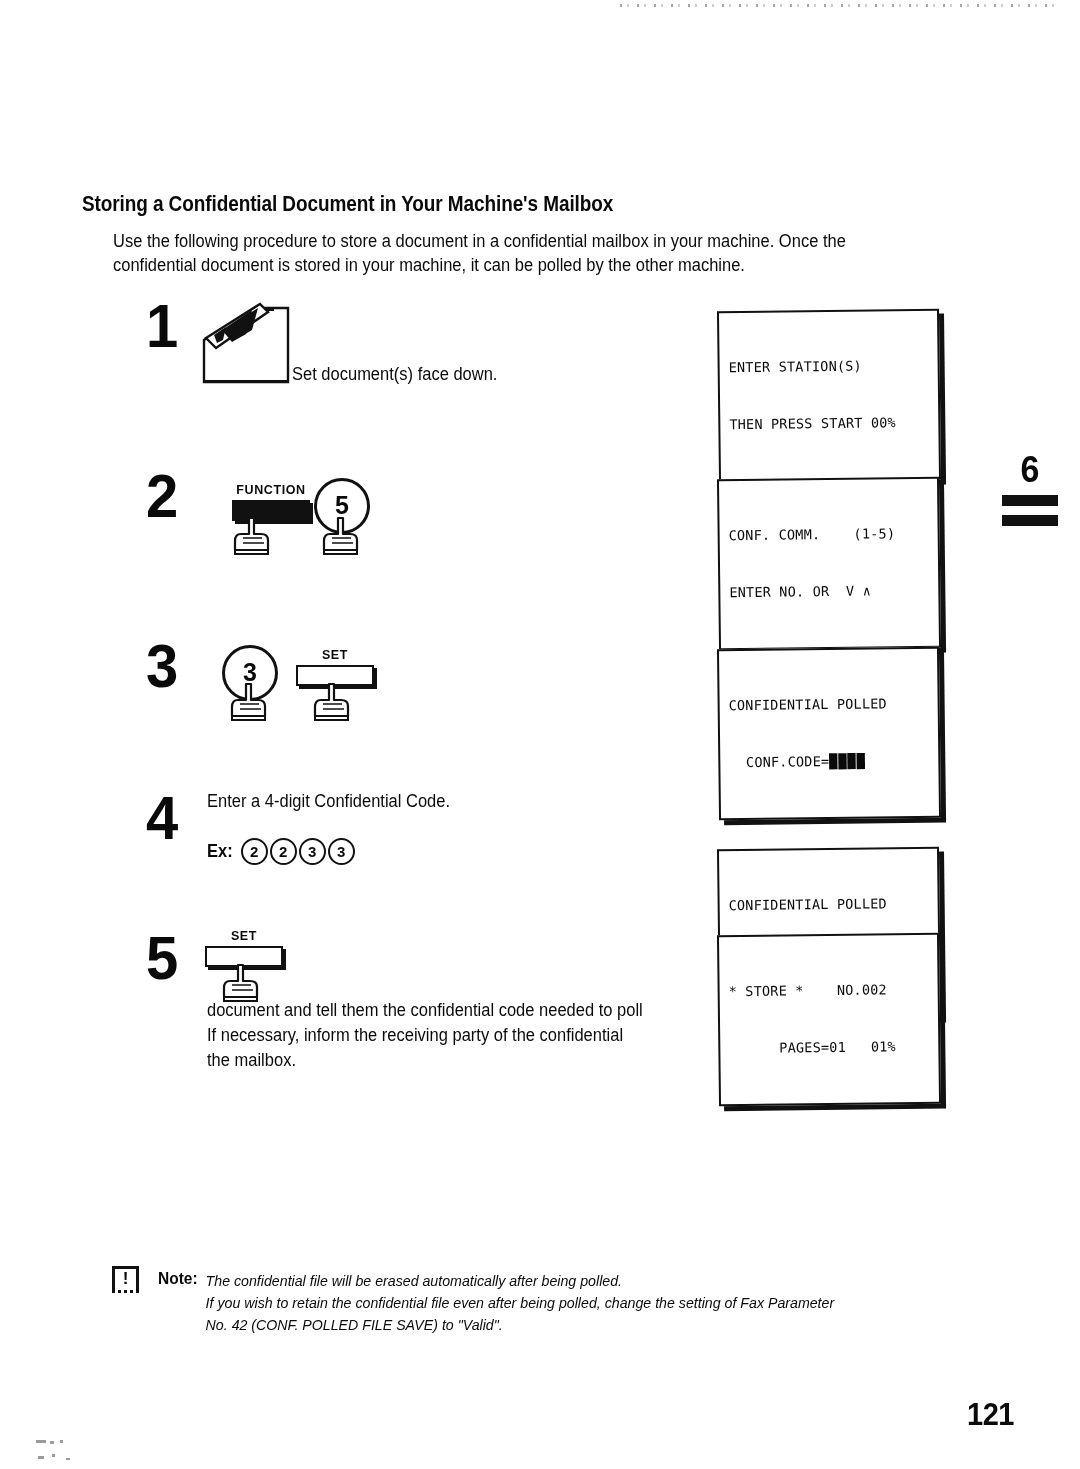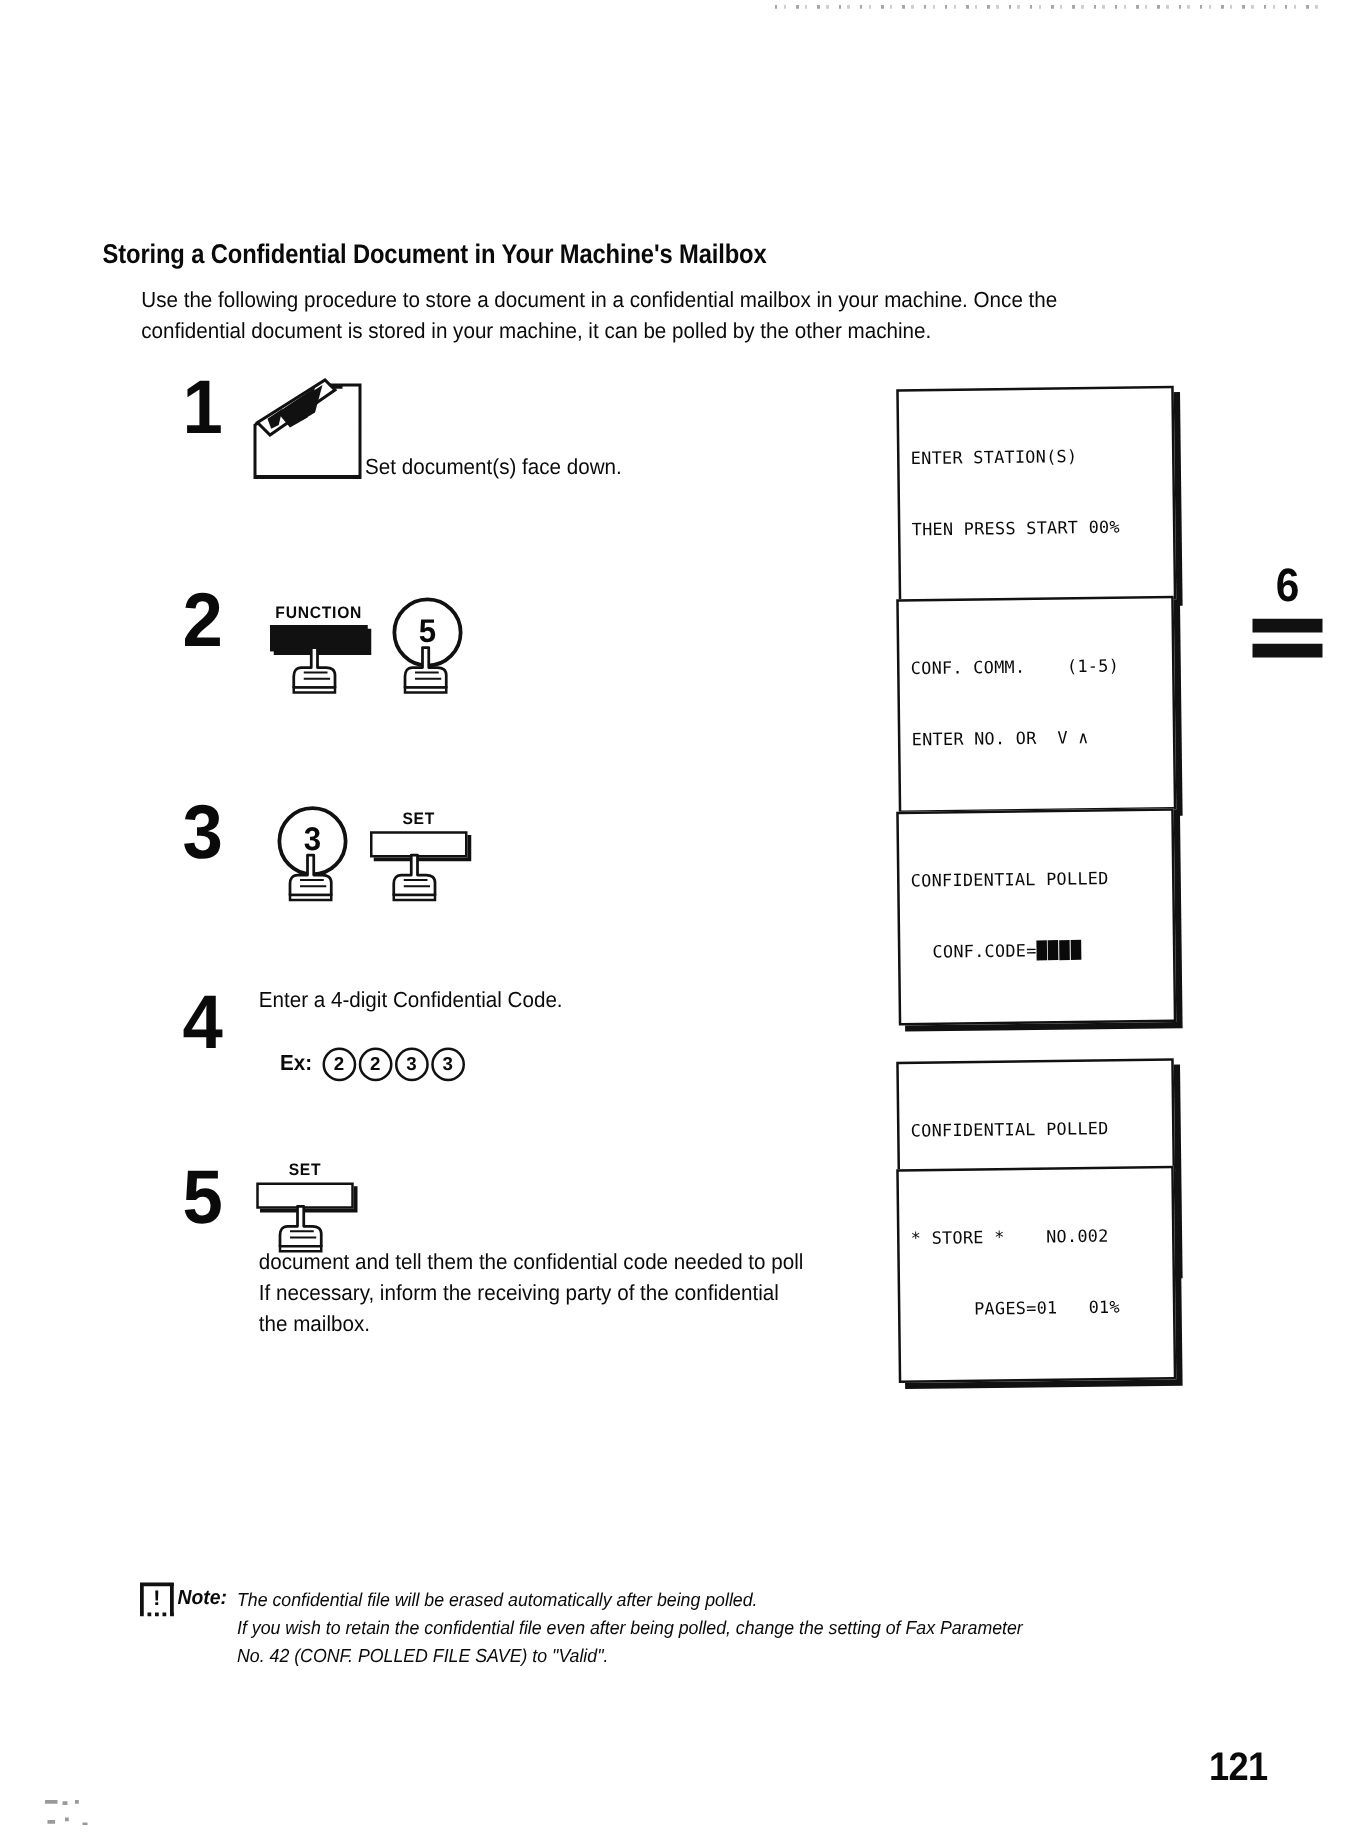--- a/index.html
+++ b/index.html
@@ -225,21 +225,20 @@
     transform: scaleY(1.06);
     transform-origin: left top;
     white-space: nowrap;
   }
   .step4-ex {
     position: absolute;
     left: 207px; top: 838px;
     display: flex;
     align-items: center;
     gap: 2px;
-    margin-left: 17px;
   }
   .step4-ex .ex-label {
     font-size: 16.5px;
     font-weight: bold;
     margin-right: 6px;
     transform: scaleY(1.06);
   }
   .circ-digit {
     width: 27px; height: 27px;
     border: 2px solid #111;
@@ -285,22 +284,21 @@
     border-bottom-style: dotted;
   }
   .note-icon b {
     font-size: 17px;
     line-height: 1;
     transform: translateY(-1px);
   }
   .note-label {
     font-size: 15.5px;
     font-weight: bold;
-    font-style: italic;
-    margin: 17px 8px 0 3px;
+    margin: 17px 8px 0 19px;
     flex: 0 0 auto;
     transform: scaleY(1.05);
   }
   .note-body {
     font-size: 14.2px;
     font-style: italic;
     line-height: 21px;
     margin-top: 17px;
     transform: scaleY(1.06);
     transform-origin: left top;
@@ -362,21 +360,21 @@
   </div>
   <div class="doc-caption">Set document(s) face down.</div>
 
   <div class="lcd" style="left:718px; top:310px;">
     <span class="row">ENTER STATION(S)</span>
     <span class="row">THEN PRESS START 00%</span>
   </div>
 
   <div class="step-num" style="left:146px; top:466px;">2</div>
 
-  <div class="key-rect" style="left:216px; top:484px;">
+  <div class="key-rect" style="left:232px; top:484px;">
     <div class="cap">FUNCTION</div>
     <div class="slab"></div>
   </div>
   <div class="finger" style="left:232px; top:516px;">
     <svg viewBox="0 0 42 40">
       <path d="M17 2 L17 18 L9 18 C5 18 3 21 3 25 L3 34 L36 34 L36 24 C36 20 33 18 29 18 L22 18 L22 2 Z" fill="#fff" stroke="#111" stroke-width="2.2" stroke-linejoin="round"></path>
       <path d="M11 22 L30 22 M11 27 L32 27" stroke="#111" stroke-width="1.6"></path>
       <path d="M3 34 L36 34 L36 38 L3 38 Z" fill="#fff" stroke="#111" stroke-width="2"></path>
     </svg>
   </div>

